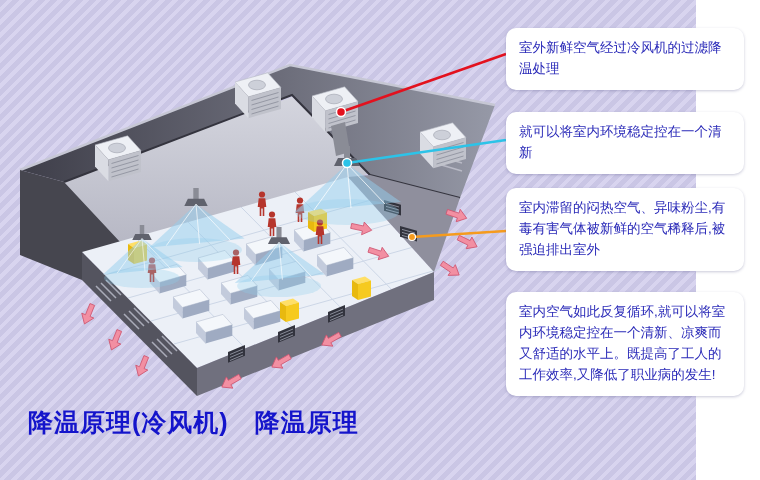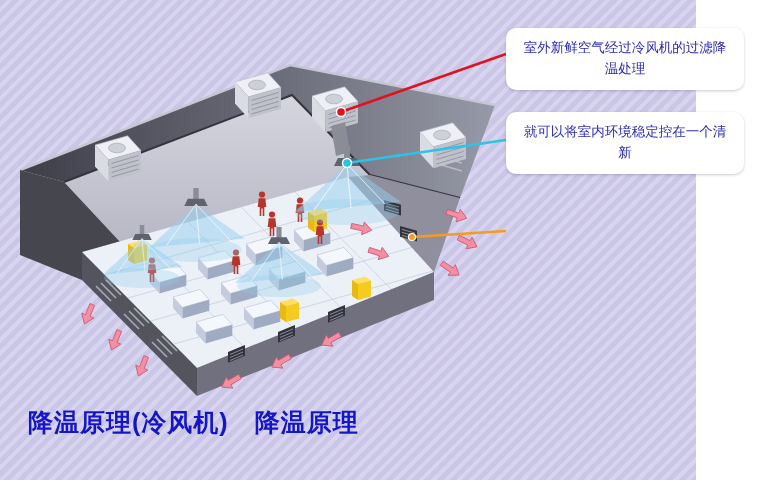--- a/index.html
+++ b/index.html
@@ -1,21 +1,20 @@
 <!DOCTYPE html>
 <html><head>
 <meta charset="utf-8">
 <style>
   html,body{margin:0;padding:0;}
   body{width:760px;height:480px;overflow:hidden;}
   .stage{
     position:relative;width:696px;height:480px;
     background:repeating-linear-gradient(135deg,#cac6e5 0 5px,#d8d4ef 5px 9px);
     font-family:"Liberation Sans","DejaVu Sans",sans-serif;
-    text-align:center;
   }
   svg.scene{position:absolute;left:0;top:0;}
   .callout{
     position:absolute;left:506px;width:212px;
     background:#ffffff;border-radius:10px;padding:10px 13px;
     color:#2a2ab8;font-size:13.5px;line-height:1.55;
     box-shadow:0 1px 3px rgba(60,60,120,.28);
   }
   #c1{top:28px}#c2{top:112px}#c3{top:188px}#c4{top:292px}
   .title{
@@ -175,15 +174,21 @@
       <circle cx="347" cy="163" r="4.5" stroke="#fff" stroke-width="1.5" fill="#2cc3e8"></circle>
     </g>
   </svg>
 
   <div class="callout" id="c1">
     <span>室外新鲜空气经过冷风机的过滤降温处理</span>
   </div>
   <div class="callout" id="c2">
     <span>就可以将室内环境稳定控在一个清新</span>
   </div>
+  <div class="callout" id="c3">
+    <span>室内滞留的闷热空气、异味粉尘,有毒有害气体被新鲜的空气稀释后,被强迫排出室外</span>
+  </div>
+  <div class="callout" id="c4">
+    <span>室内空气如此反复循环,就可以将室内环境稳定控在一个清新、凉爽而又舒适的水平上。既提高了工人的工作效率,又降低了职业病的发生!</span>
+  </div>
 
   <div class="title">降温原理(冷风机)　降温原理</div>
 </div>
 
 </body></html>

